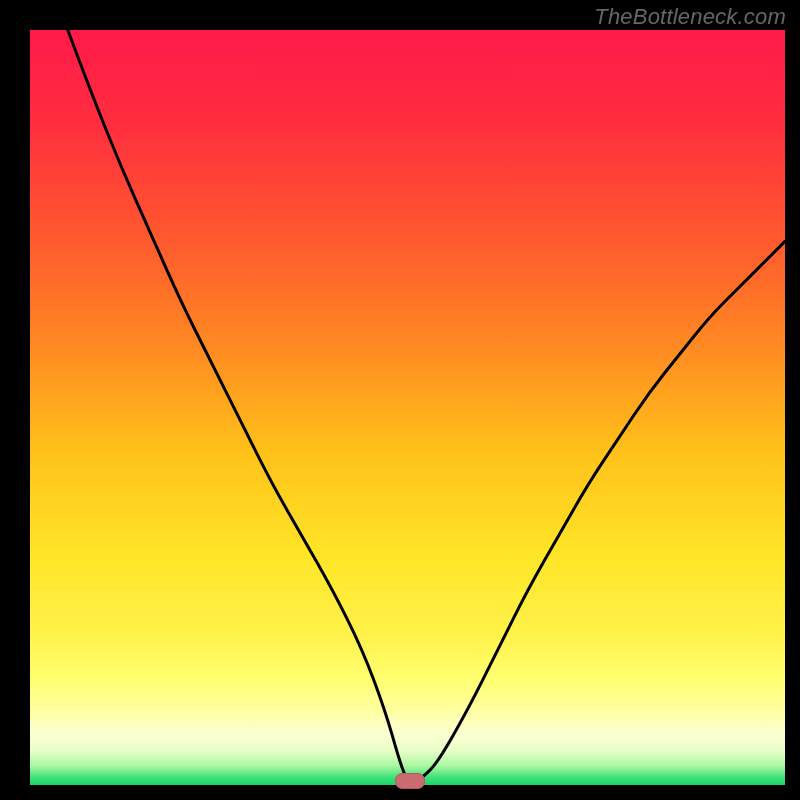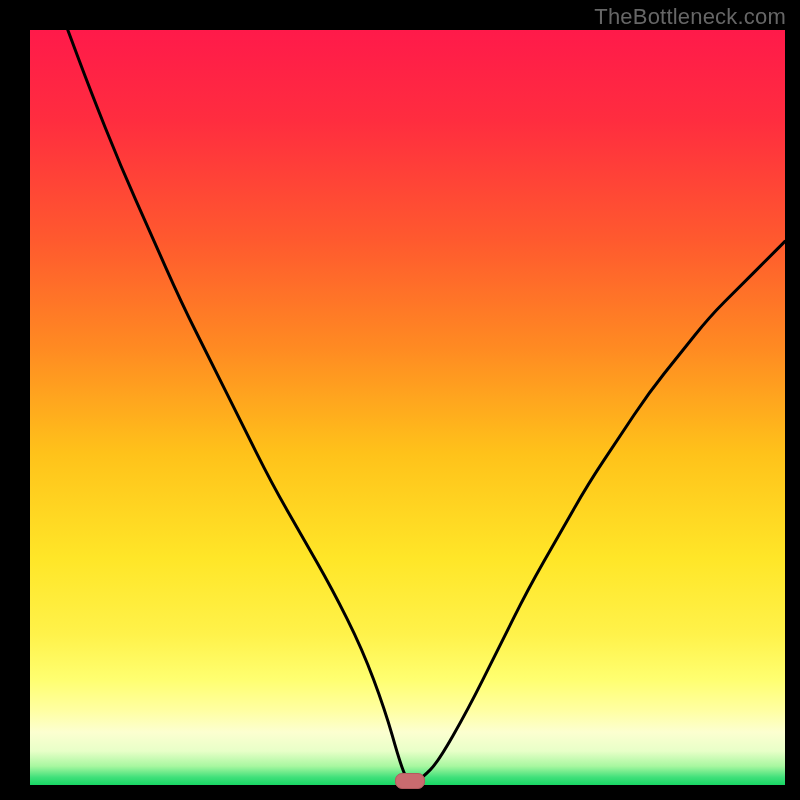--- a/index.html
+++ b/index.html
@@ -21,20 +21,21 @@
   }
   .watermark {
     position: absolute;
     top: 4px;
     right: 14px;
     font-size: 22px;
     color: #666;
     letter-spacing: 0.2px;
     font-weight: 500;
     z-index: 10;
+    font-style: italic;
   }
   .plot {
     position: absolute;
     left: 30px;
     top: 30px;
     width: 755px;
     height: 755px;
   }
   .plot svg {
     display: block;

